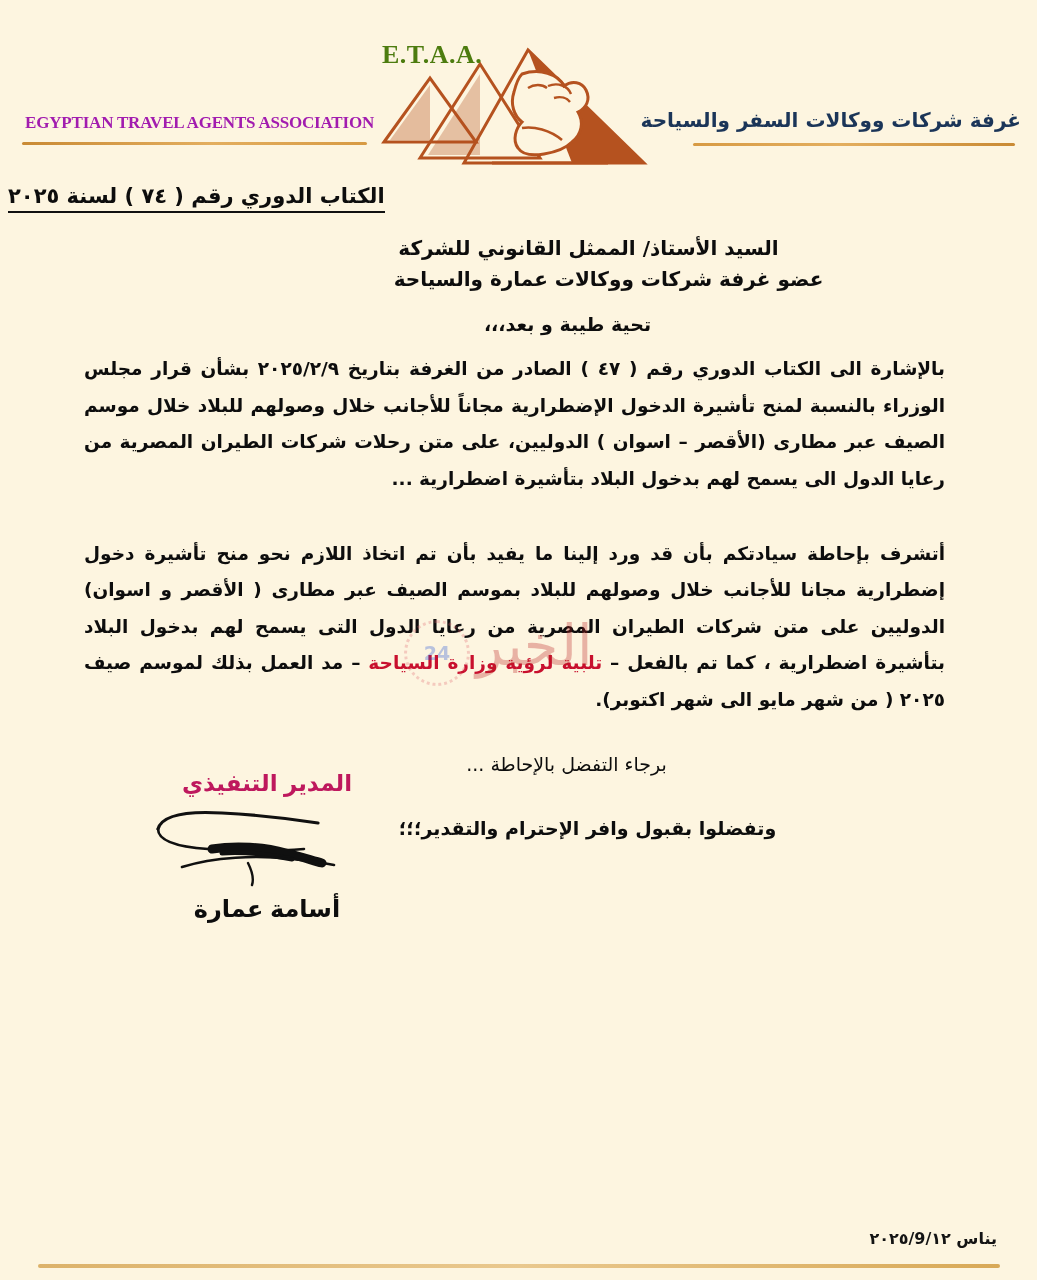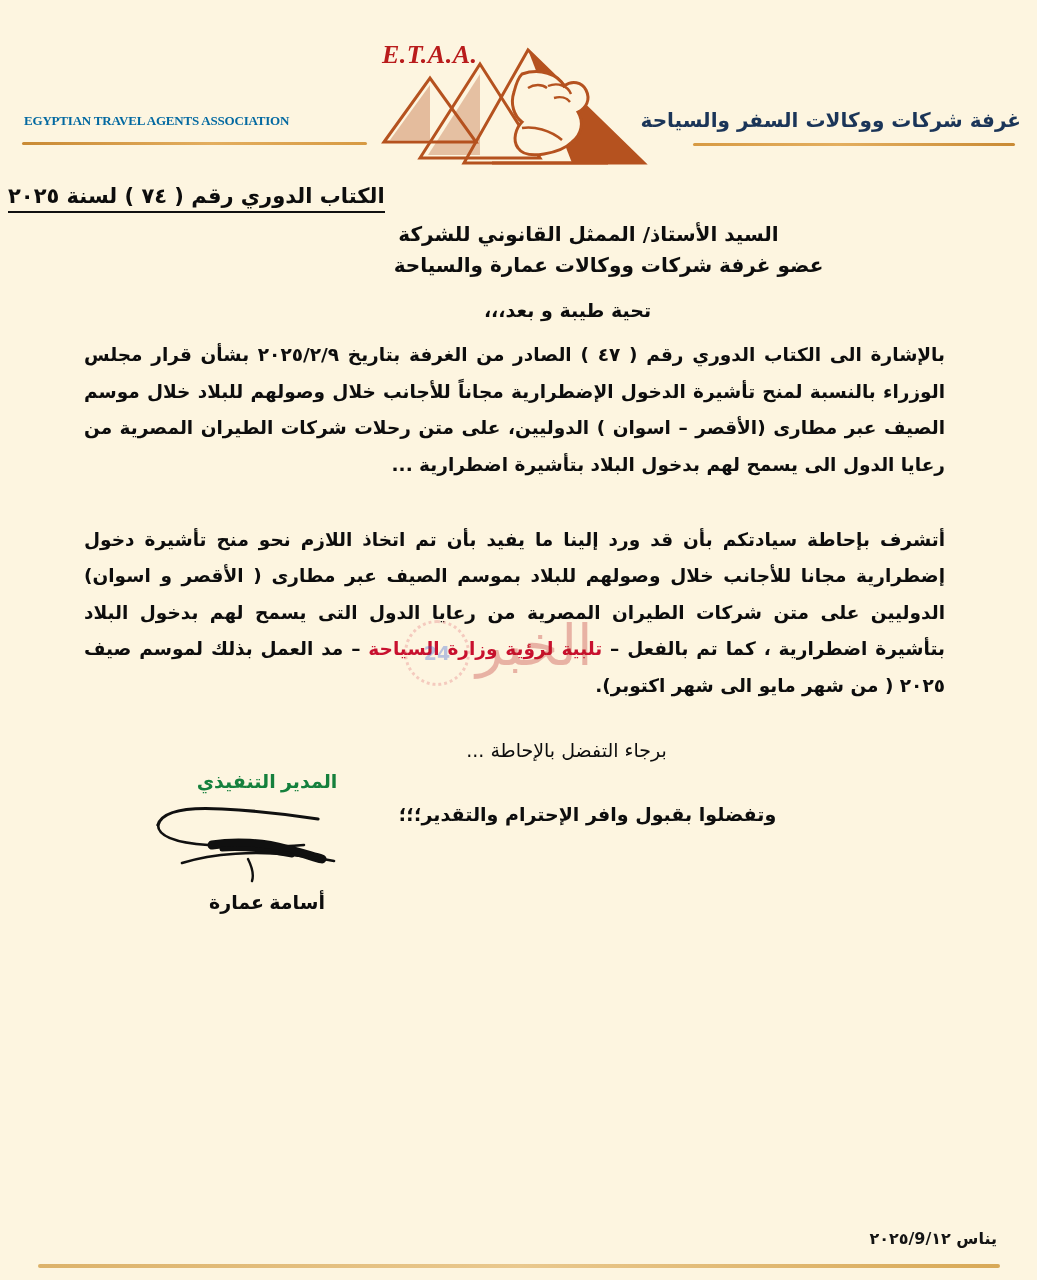--- a/index.html
+++ b/index.html
@@ -25,26 +25,26 @@
     position: absolute;
     top: 0; left: 0;
     width: 1037px;
     height: 172px;
   }
   .lh-en {
     position: absolute;
     left: 24px;
     top: 113px;
     width: 350px;
-    text-align: left;
+    text-align: right;
     font-family: "Liberation Serif", "DejaVu Serif", serif;
     font-weight: bold;
-    font-size: 13px;
+    font-size: 17px;
     letter-spacing: -0.2px;
-    color: #0369a1;
+    color: #a21caf;
     white-space: nowrap;
     direction: ltr;
   }
   .lh-en-rule {
     position: absolute;
     left: 22px;
     top: 142px;
     width: 345px;
     height: 3px;
     background: linear-gradient(to right, #c98a34, #e3ae5f 55%, #d79a43);
@@ -81,23 +81,22 @@
   }
   .lh-logo svg { display:block; width: 320px; height: 135px; }
   .lh-acronym {
     position: absolute;
     left: 382px;
     top: 40px;
     font-family: "Liberation Serif", "DejaVu Serif", serif;
     font-weight: bold;
     font-size: 26px;
     letter-spacing: 0.5px;
-    color: #b91c1c;
+    color: #4d7c0f;
     direction: ltr;
-    font-style: italic;
   }
 
   
   .doc {
     position: absolute;
     top: 172px;
     left: 0;
     width: 1037px;
     direction: rtl;
     font-family: "DejaVu Sans", "Liberation Sans", sans-serif;
@@ -110,21 +109,21 @@
     margin: 12px 0 0 8px;
     padding-bottom: 3px;
   }
   .title span {
     border-bottom: 2px solid #111;
     padding-bottom: 3px;
     letter-spacing: 0.5px;
   }
 
   .addr {
-    margin-top: 8px;
+    margin-top: 22px;
     padding-left: 140px;
     text-align: center;
     font-size: 20px;
     font-weight: bold;
     line-height: 1.55;
   }
   .addr .l2 { padding-left: 40px; }
 
   .greeting {
     margin-top: 18px;
@@ -166,29 +165,29 @@
   
   .sigblock {
     position: absolute;
     top: 770px;
     right: 620px;
     width: 300px;
     text-align: center;
     direction: rtl;
   }
   .sig-role {
-    font-size: 19px;
-    font-weight: bold;
-    color: #15803d;
+    font-size: 23px;
+    font-weight: bold;
+    color: #be185d;
     margin-bottom: 4px;
   }
   .sig-mark { height: 92px; }
   .sig-mark svg { display:block; margin: 0 auto; }
   .sig-name {
-    font-size: 19px;
+    font-size: 24px;
     font-weight: bold;
     color: #0d0d0d;
     margin-top: 2px;
   }
 
   
   .watermark {
     position: absolute;
     top: 612px;
     left: 404px;

